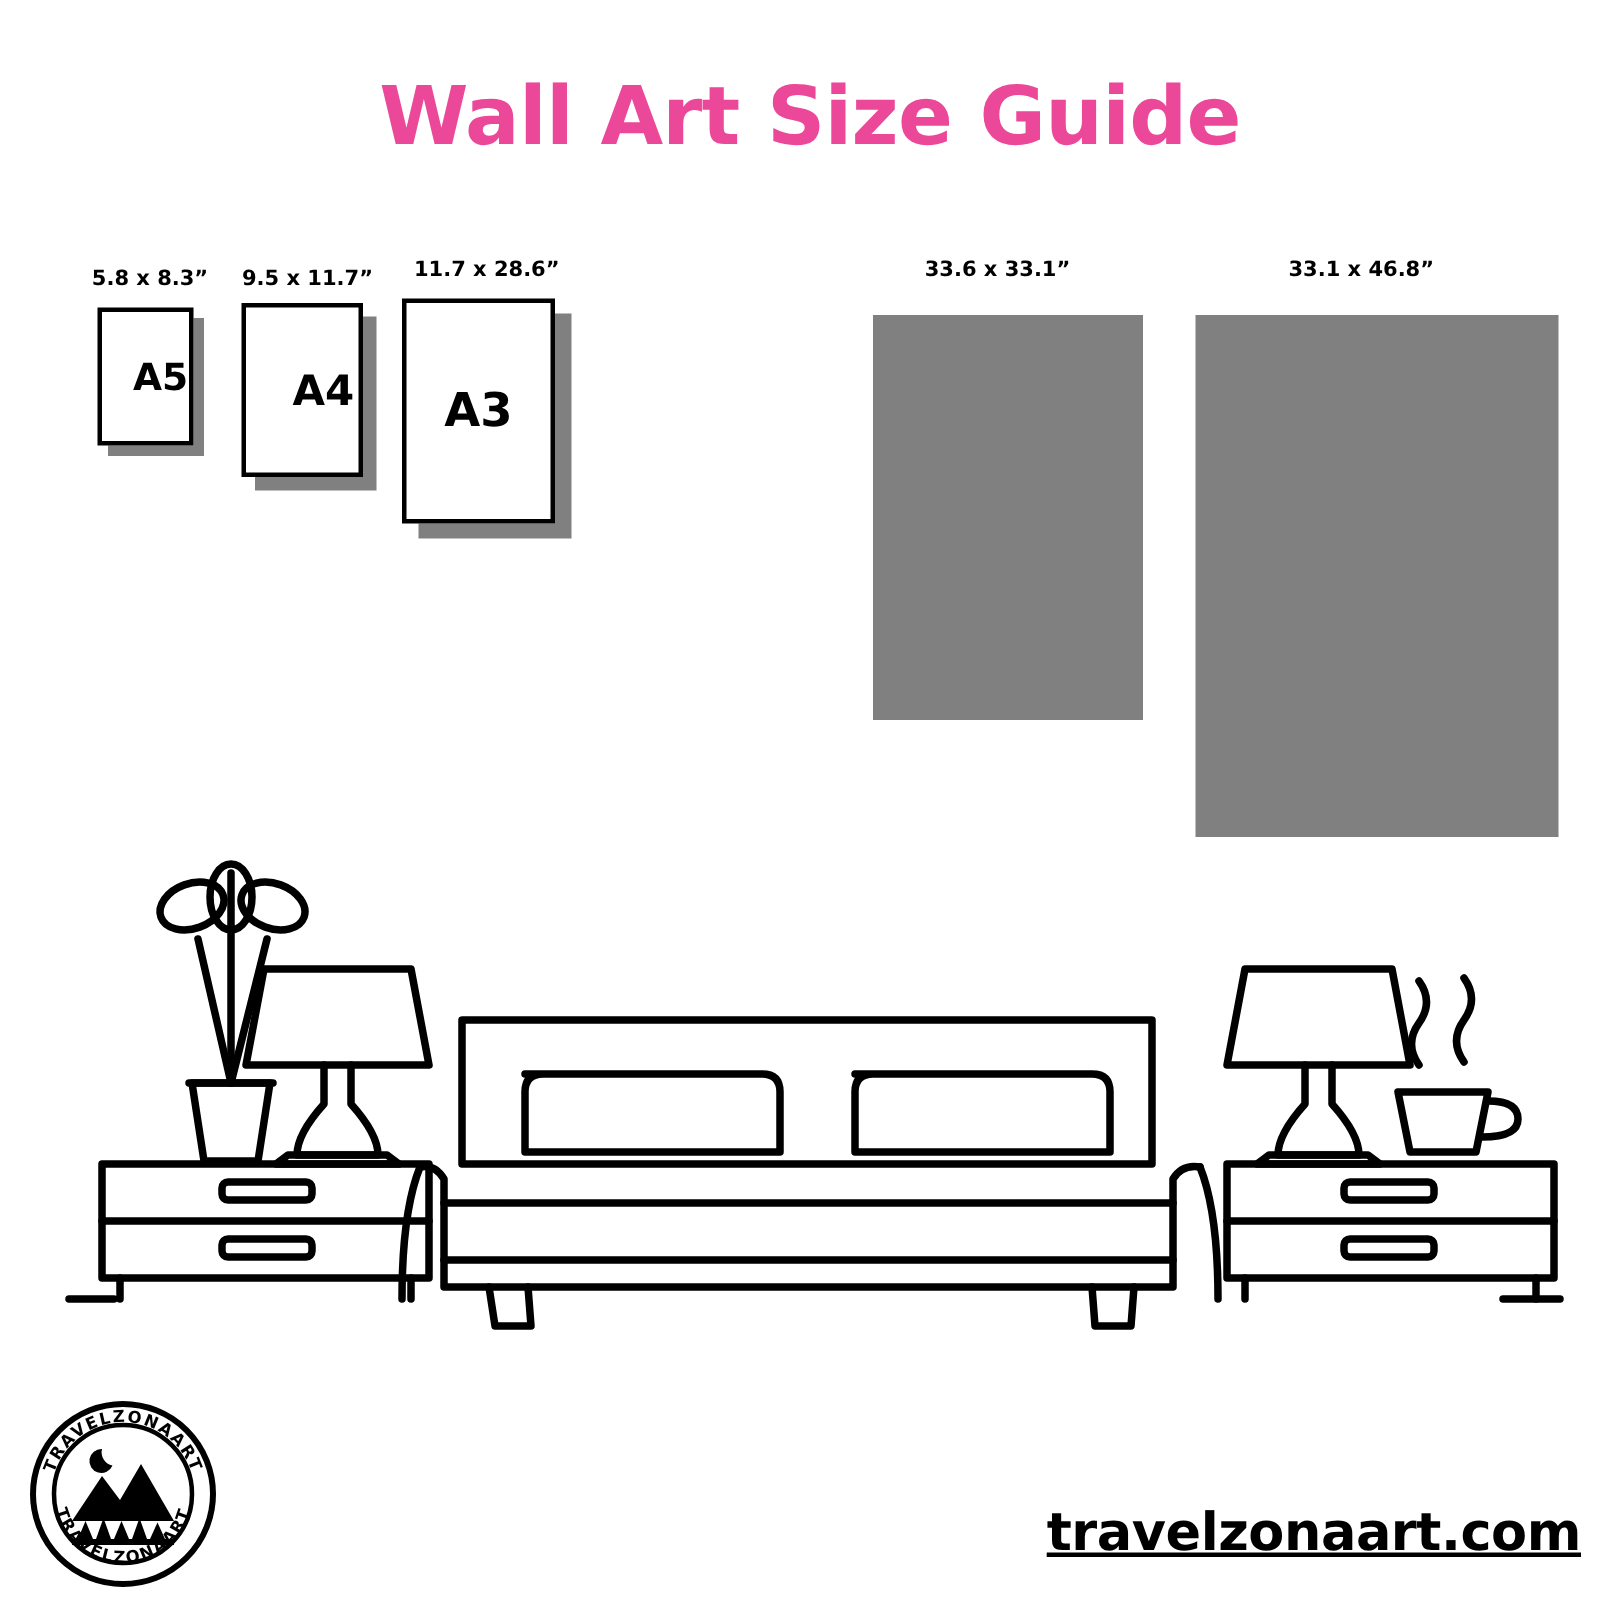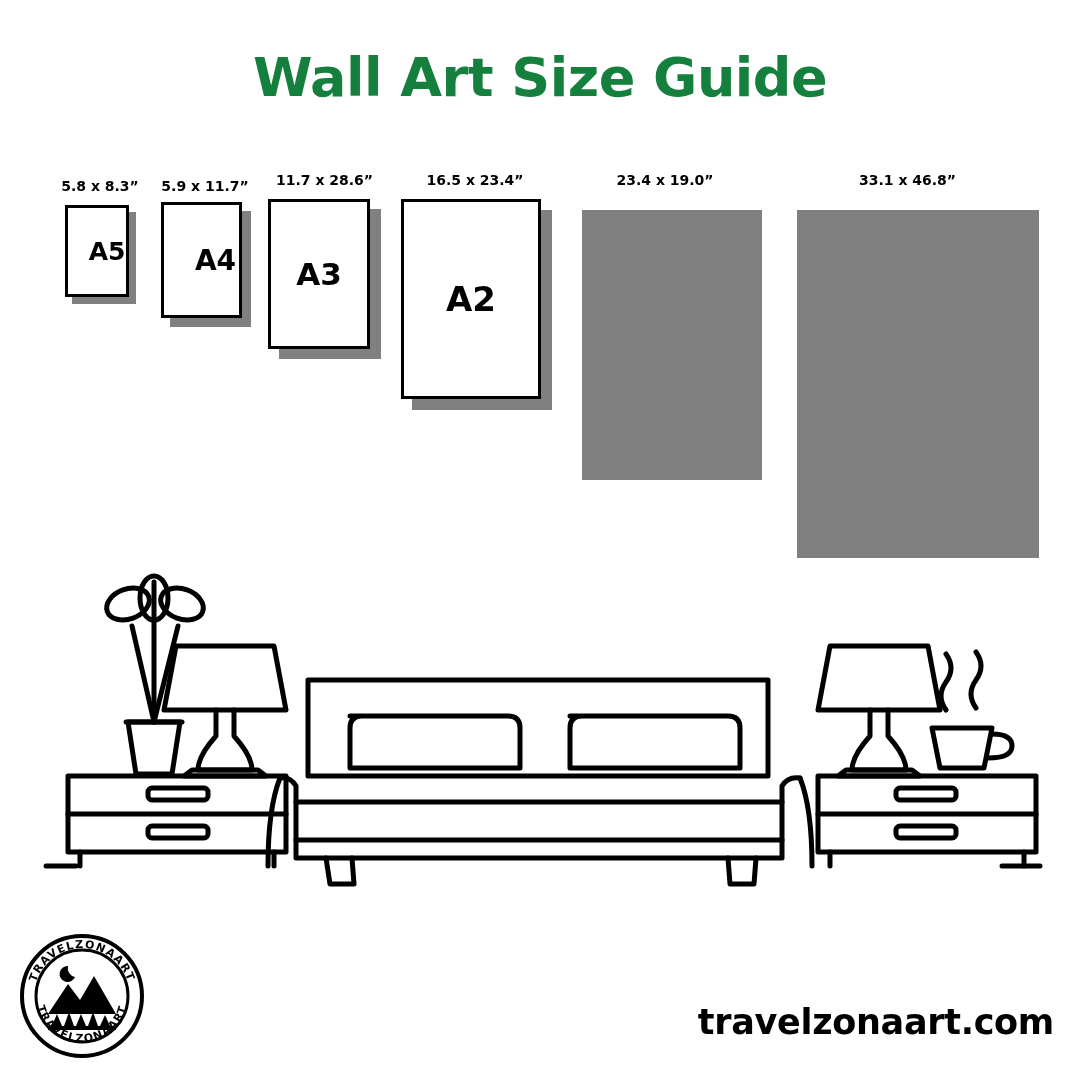--- a/index.html
+++ b/index.html
@@ -19,21 +19,21 @@
   
   #page-title {
     position: absolute;
     top: 46px;
     left: 0;
     width: 1080px;
     text-align: center;
     font-size: 54px;
     font-weight: 700;
     letter-spacing: -0.5px;
-    color: #15803d;
+    color: #ec4899;
   }
 
   
   #size-chart {
     position: absolute;
     left: 0;
     top: 0;
     width: 874px;
     height: 620px;
   }
@@ -85,63 +85,57 @@
     height: 132px;
   }
   #website-url {
     position: absolute;
     right: 26px;
     top: 1002px;
     font-size: 35px;
     font-weight: 700;
     color: #000000;
     letter-spacing: -0.3px;
+    text-decoration: underline;
   }
 </style>
 </head>
 <body>
 
 <div id="page-title">Wall Art Size Guide</div>
 
 <div id="size-chart">
 
   <div class="frame-group" style="left:60px; top:178px; width:80px; height:130px;">
     <div class="frame-dims" style="top:0px;">5.8 x 8.3”</div>
     <div class="frame-shadow" style="left:12px; top:34px; width:64px; height:92px;"></div>
     <div class="frame-box" style="left:5px; top:27px; width:64px; height:92px;">
       <span class="frame-label" style="font-size:25px;margin-left:20px;">A5</span>
     </div>
   </div>
 
   <div class="frame-group" style="left:155px; top:178px; width:100px; height:150px;">
-    <div class="frame-dims" style="top:0px;">5.9 x 11.7”</div>
+    <div class="frame-dims" style="top:0px;">9.5 x 11.7”</div>
     <div class="frame-shadow" style="left:15px; top:33px; width:81px; height:116px;"></div>
     <div class="frame-box" style="left:6px; top:24px; width:81px; height:116px;">
       <span class="frame-label" style="font-size:28px;margin-left:28px;">A4</span>
     </div>
   </div>
 
   <div class="frame-group" style="left:262px; top:172px; width:125px; height:210px;">
     <div class="frame-dims" style="top:0px;">11.7 x 28.6”</div>
     <div class="frame-shadow" style="left:17px; top:37px; width:102px; height:150px;"></div>
     <div class="frame-box" style="left:6px; top:27px; width:102px; height:150px;">
       <span class="frame-label" style="font-size:31px;">A3</span>
     </div>
   </div>
 
-  <div class="frame-group" style="left:395px; top:172px; width:160px; height:265px;">
-    <div class="frame-dims" style="top:0px;">16.5 x 23.4”</div>
-    <div class="frame-shadow" style="left:17px; top:38px; width:140px; height:200px;"></div>
-    <div class="frame-box" style="left:6px; top:27px; width:140px; height:200px;">
-      <span class="frame-label" style="font-size:34px;">A2</span>
-    </div>
-  </div>
 
   <div class="frame-group" style="left:565px; top:172px; width:200px; height:330px;">
-    <div class="frame-dims" style="top:0px;">23.4 x 19.0”</div>
+    <div class="frame-dims" style="top:0px;">33.6 x 33.1”</div>
     <div class="frame-shadow" style="left:17px; top:38px; width:180px; height:270px;"></div>
   </div>
 
   <div class="frame-group" style="left:775px; top:172px; width:265px; height:420px;">
     <div class="frame-dims" style="top:0px;">33.1 x 46.8”</div>
     <div class="frame-shadow" style="left:22px; top:38px; width:242px; height:348px;"></div>
   </div>
 </div>
 
 <div id="bedroom-scene">

